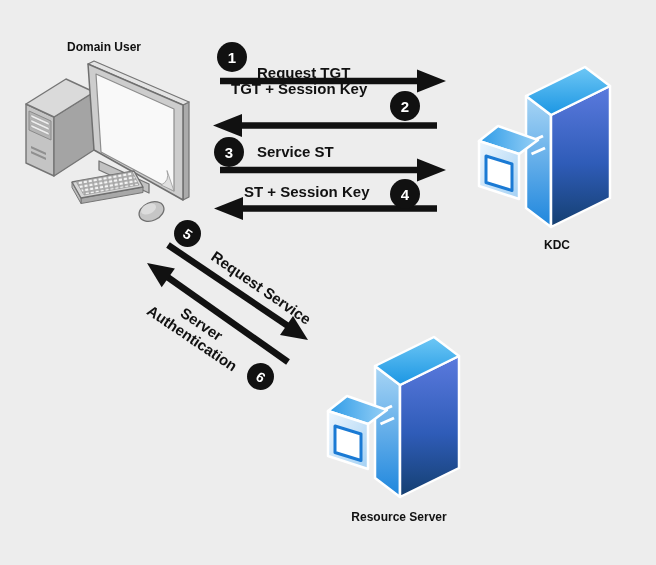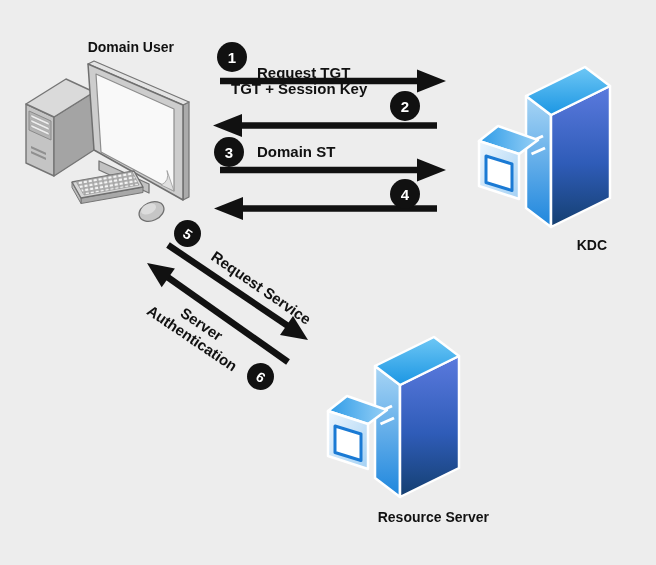--- a/index.html
+++ b/index.html
@@ -7,22 +7,22 @@
     position:relative; width:656px; height:565px;
     background:#ededed; overflow:hidden;
     font-family:"Liberation Sans", sans-serif;
   }
   .layer { position:absolute; left:0; top:0; }
   .lbl {
     position:absolute; font-weight:bold; font-size:15px; color:#111;
     white-space:nowrap; line-height:18px;
   }
   .node-lbl {
-    position:absolute; font-weight:bold; font-size:14px; color:#111;
-    text-align:right; line-height:18px;
+    position:absolute; font-weight:bold; font-size:12px; color:#111;
+    text-align:center; line-height:18px;
   }
   .badge {
     position:absolute; width:30px; height:30px; border-radius:50%;
     background:#111; color:#fff; font-weight:bold; font-size:15px;
     display:flex; align-items:center; justify-content:center;
   }
   .badge.sm { width:27px; height:27px; font-size:14px; }
   .rot { transform:rotate(34.5deg); }
   .lbl.center { text-align:center; }
   .wrap2 { white-space:normal; line-height:17px; }
@@ -149,17 +149,18 @@
     </div>
   <div class="badge sm" style="left:174px; top:220px;">
       <span class="rot">5</span>
     </div>
   <div class="badge sm" style="left:247px; top:363px;">
       <span class="rot">6</span>
     </div>
 
   <div class="lbl" style="left:257px; top:64px;">Request TGT</div>
   <div class="lbl" style="left:231px; top:80px;">TGT + Session Key</div>
-  <div class="lbl" style="left:257px; top:143px;">Domain ST</div>
+  <div class="lbl" style="left:257px; top:143px;">Service ST</div>
+  <div class="lbl" style="left:244px; top:183px;">ST + Session Key</div>
   <div class="lbl rot center" style="left:186px; top:279px; width:150px;">Request Service</div>
   <div class="lbl center wrap2" style="left:127px; top:314px; width:140px; transform:rotate(34deg);">Server Authentication</div>
 
 </div>
 
 </body></html>

